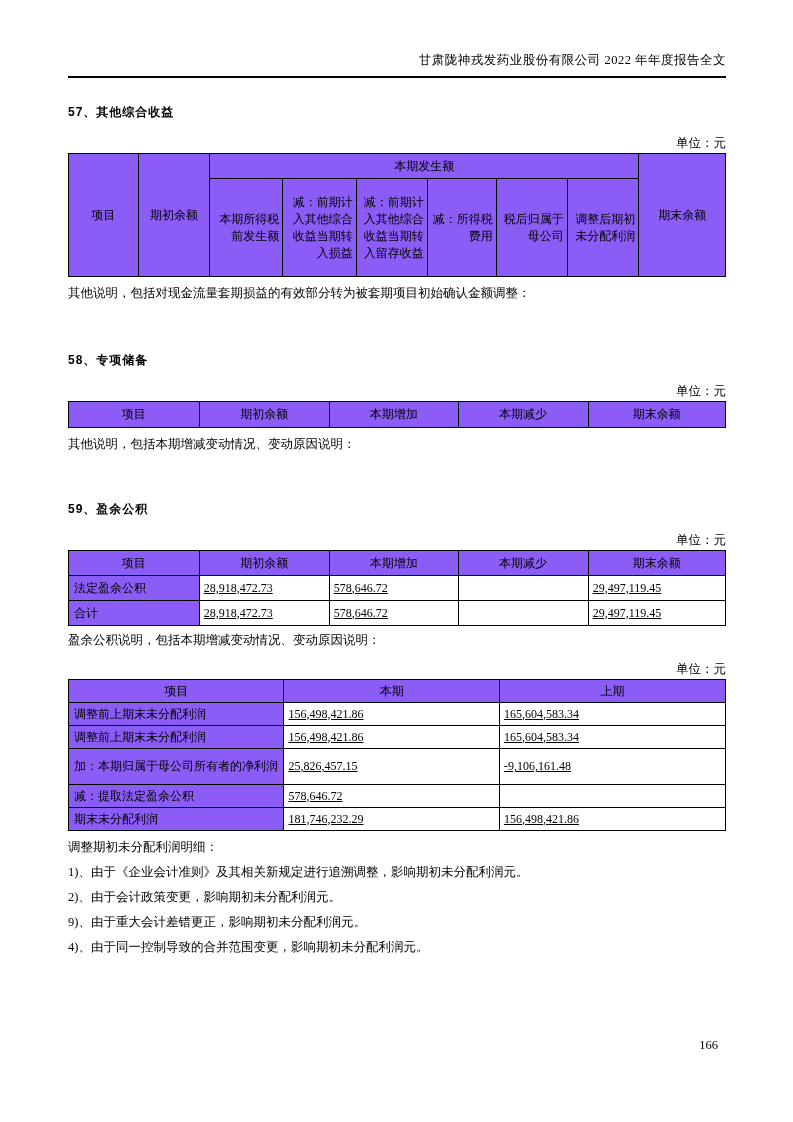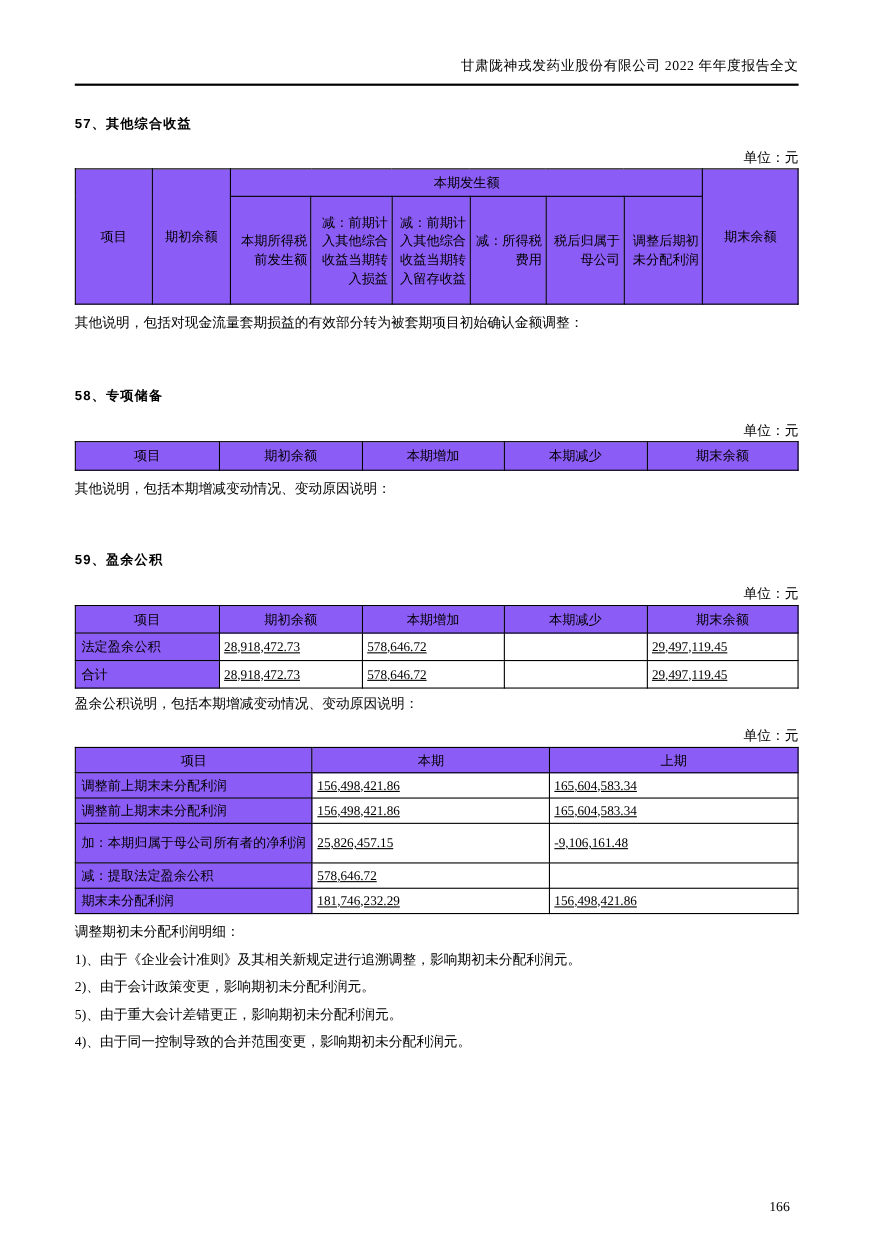--- a/index.html
+++ b/index.html
@@ -82,21 +82,21 @@
     font-size:12.5px;
     line-height:16px;
     margin-top:8px;
   }
   .note-59 { margin-top:6px; }
   .notes-60 { margin-top:8px;font-family:Liberation Serif, serif; }
   .notes-60 .note-line { margin-bottom:9px; }
 
   .page-number {
     position:absolute;
-    top:1090px;
+    top:1038px;
     right:75px;
     font-size:12.5px;
   }
 </style>
 </head>
 <body>
 
 <div class="page">
   <div class="content">
 
@@ -239,20 +239,20 @@
         <td class="num">181,746,232.29</td>
         <td class="num">156,498,421.86</td>
       </tr>
     </tbody>
       </table>
 
     <div class="notes-60">
       <div class="note note-line">调整期初未分配利润明细：</div>
       <div class="note note-line">1)、由于《企业会计准则》及其相关新规定进行追溯调整，影响期初未分配利润元。</div>
       <div class="note note-line">2)、由于会计政策变更，影响期初未分配利润元。</div>
-      <div class="note note-line">5)、由于重大会计差错更正，影响期初未分配利润元。</div>
+      <div class="note note-line">9)、由于重大会计差错更正，影响期初未分配利润元。</div>
       <div class="note note-line">4)、由于同一控制导致的合并范围变更，影响期初未分配利润元。</div>
     </div>
 
   </div>
 
   <div class="page-number">166</div>
 </div>
 
 </body></html>

